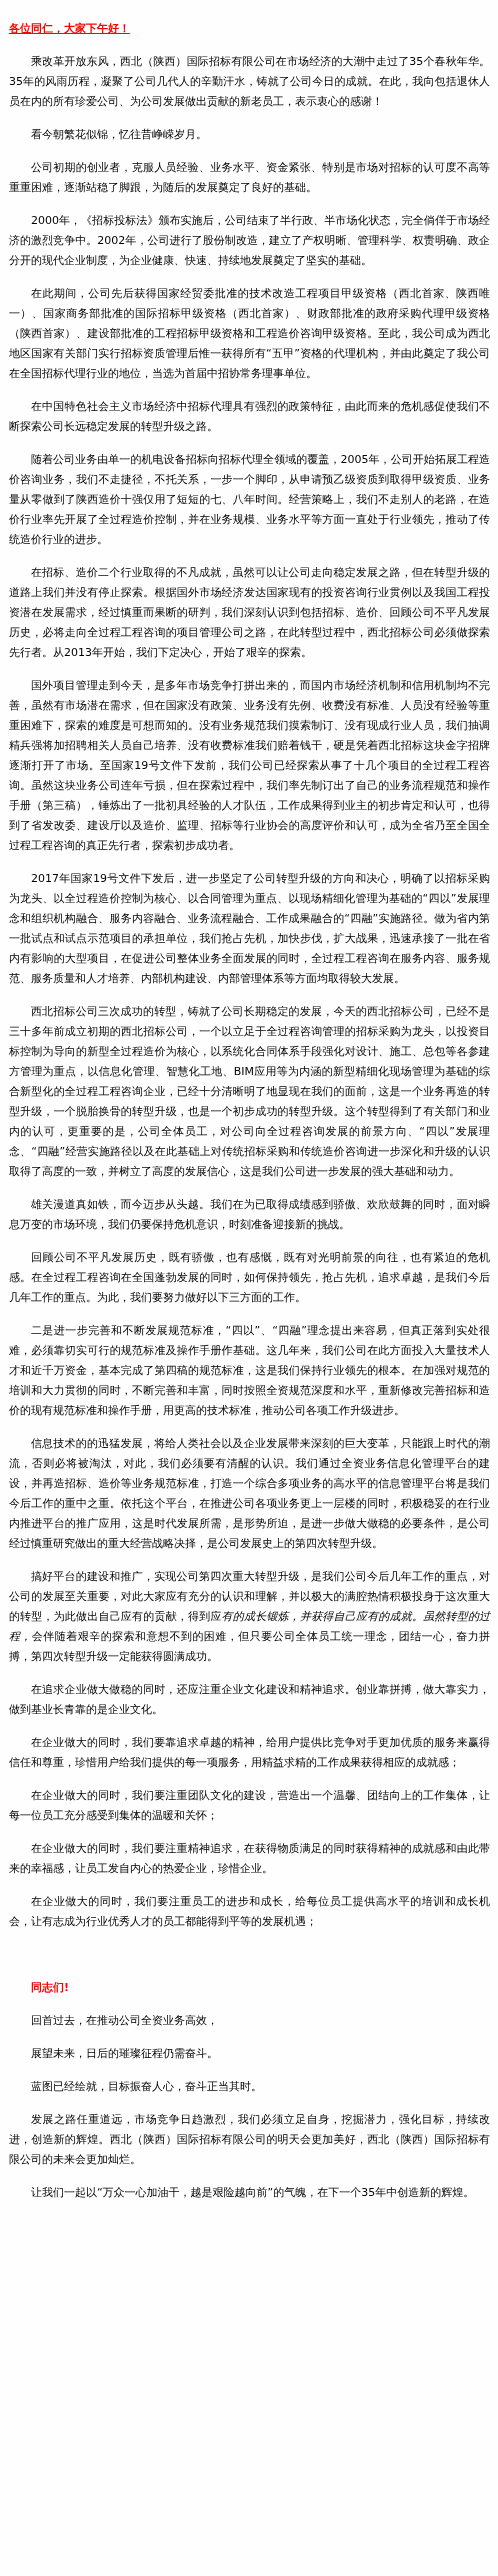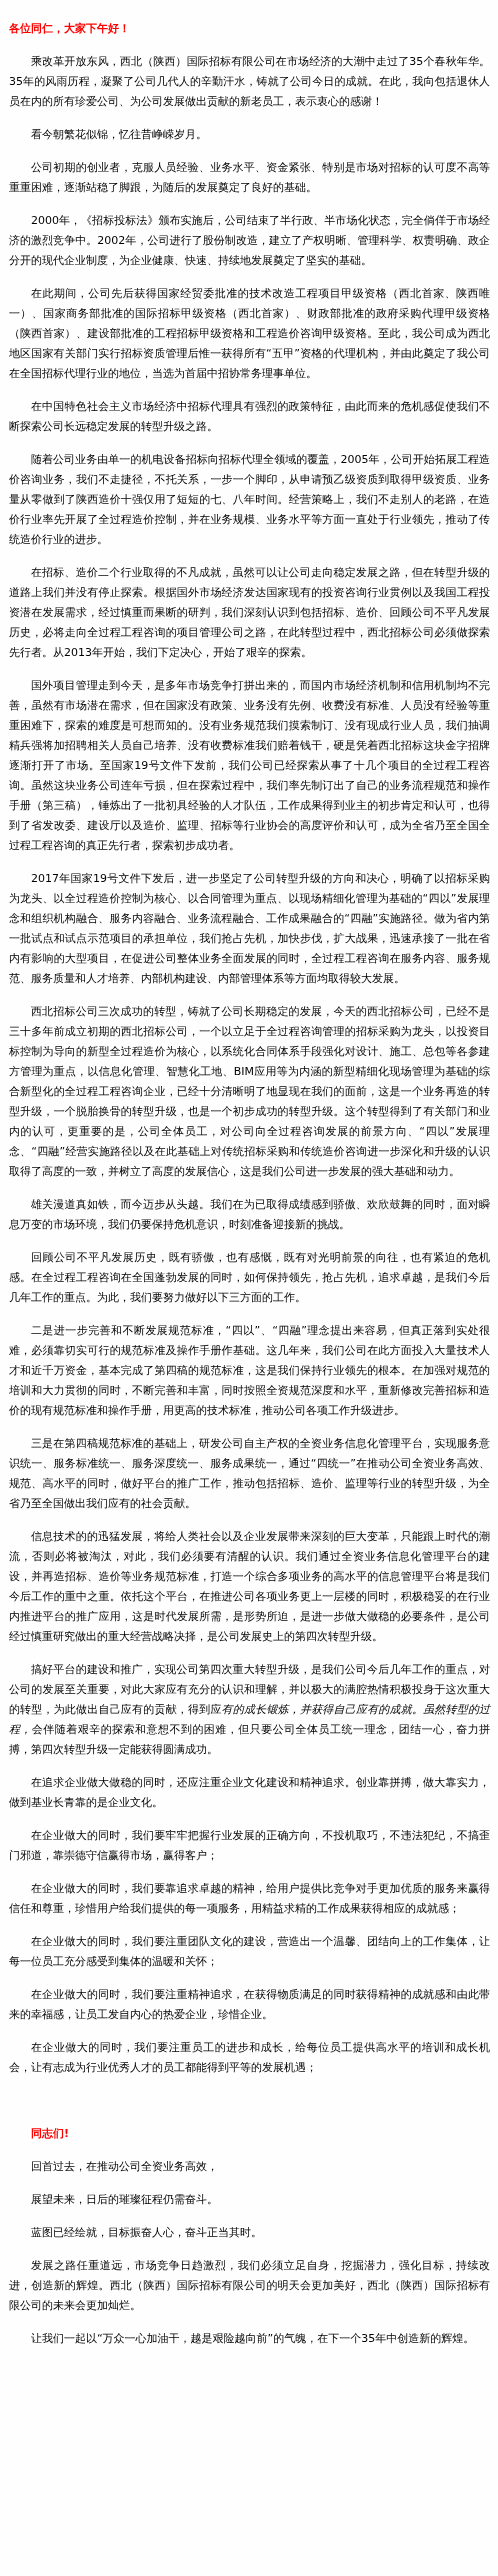--- a/index.html
+++ b/index.html
@@ -19,20 +19,21 @@
     line-height: 20px;
     color: #000000;
     text-align: justify;
   }
   .doc p {
     margin: 13px 0;
     text-indent: 22px;
   }
   .doc p.no-indent {
     text-indent: 0;
+    text-decoration: underline;
   }
   .heading {
     color: var(--accent, #ff0000);
     font-weight: bold;
   }
   .italic {
     font-style: italic;
   }
   .spacer {
     height: 20px;
@@ -50,25 +51,23 @@
     <p class="para"><span>在此期间，公司先后获得国家经贸委批准的技术改造工程项目甲级资格（西北首家、陕西唯一）、国家商务部批准的国际招标甲级资格（西北首家）、财政部批准的政府采购代理甲级资格（陕西首家）、建设部批准的工程招标甲级资格和工程造价咨询甲级资格。至此，我公司成为西北地区国家有关部门实行招标资质管理后惟一获得所有“五甲”资格的代理机构，并由此奠定了我公司在全国招标代理行业的地位，当选为首届中招协常务理事单位。</span></p>
     <p class="para"><span>在中国特色社会主义市场经济中招标代理具有强烈的政策特征，由此而来的危机感促使我们不断探索公司长远稳定发展的转型升级之路。</span></p>
     <p class="para"><span>随着公司业务由单一的机电设备招标向招标代理全领域的覆盖，2005年，公司开始拓展工程造价咨询业务，我们不走捷径，不托关系，一步一个脚印，从申请预乙级资质到取得甲级资质、业务量从零做到了陕西造价十强仅用了短短的七、八年时间。经营策略上，我们不走别人的老路，在造价行业率先开展了全过程造价控制，并在业务规模、业务水平等方面一直处于行业领先，推动了传统造价行业的进步。</span></p>
     <p class="para"><span>在招标、造价二个行业取得的不凡成就，虽然可以让公司走向稳定发展之路，但在转型升级的道路上我们并没有停止探索。根据国外市场经济发达国家现有的投资咨询行业贯例以及我国工程投资潜在发展需求，经过慎重而果断的研判，我们深刻认识到包括招标、造价、回顾公司不平凡发展历史，必将走向全过程工程咨询的项目管理公司之路，在此转型过程中，西北招标公司必须做探索先行者。从2013年开始，我们下定决心，开始了艰辛的探索。</span></p>
     <p class="para"><span>国外项目管理走到今天，是多年市场竞争打拼出来的，而国内市场经济机制和信用机制均不完善，虽然有市场潜在需求，但在国家没有政策、业务没有先例、收费没有标准、人员没有经验等重重困难下，探索的难度是可想而知的。没有业务规范我们摸索制订、没有现成行业人员，我们抽调精兵强将加招聘相关人员自己培养、没有收费标准我们赔着钱干，硬是凭着西北招标这块金字招牌逐渐打开了市场。至国家19号文件下发前，我们公司已经探索从事了十几个项目的全过程工程咨询。虽然这块业务公司连年亏损，但在探索过程中，我们率先制订出了自己的业务流程规范和操作手册（第三稿），锤炼出了一批初具经验的人才队伍，工作成果得到业主的初步肯定和认可，也得到了省发改委、建设厅以及造价、监理、招标等行业协会的高度评价和认可，成为全省乃至全国全过程工程咨询的真正先行者，探索初步成功者。</span></p>
     <p class="para"><span>2017年国家19号文件下发后，进一步坚定了公司转型升级的方向和决心，明确了以招标采购为龙头、以全过程造价控制为核心、以合同管理为重点、以现场精细化管理为基础的“四以”发展理念和组织机构融合、服务内容融合、业务流程融合、工作成果融合的“四融”实施路径。做为省内第一批试点和试点示范项目的承担单位，我们抢占先机，加快步伐，扩大战果，迅速承接了一批在省内有影响的大型项目，在促进公司整体业务全面发展的同时，全过程工程咨询在服务内容、服务规范、服务质量和人才培养、内部机构建设、内部管理体系等方面均取得较大发展。</span></p>
     <p class="para"><span>西北招标公司三次成功的转型，铸就了公司长期稳定的发展，今天的西北招标公司，已经不是三十多年前成立初期的西北招标公司，一个以立足于全过程咨询管理的招标采购为龙头，以投资目标控制为导向的新型全过程造价为核心，以系统化合同体系手段强化对设计、施工、总包等各参建方管理为重点，以信息化管理、智慧化工地、BIM应用等为内涵的新型精细化现场管理为基础的综合新型化的全过程工程咨询企业，已经十分清晰明了地显现在我们的面前，这是一个业务再造的转型升级，一个脱胎换骨的转型升级，也是一个初步成功的转型升级。这个转型得到了有关部门和业内的认可，更重要的是，公司全体员工，对公司向全过程咨询发展的前景方向、“四以”发展理念、“四融”经营实施路径以及在此基础上对传统招标采购和传统造价咨询进一步深化和升级的认识取得了高度的一致，并树立了高度的发展信心，这是我们公司进一步发展的强大基础和动力。</span></p>
     <p class="para"><span>雄关漫道真如铁，而今迈步从头越。我们在为已取得成绩感到骄傲、欢欣鼓舞的同时，面对瞬息万变的市场环境，我们仍要保持危机意识，时刻准备迎接新的挑战。</span></p>
     <p class="para"><span>回顾公司不平凡发展历史，既有骄傲，也有感慨，既有对光明前景的向往，也有紧迫的危机感。在全过程工程咨询在全国蓬勃发展的同时，如何保持领先，抢占先机，追求卓越，是我们今后几年工作的重点。为此，我们要努力做好以下三方面的工作。</span></p>
     <p class="para"><span>二是进一步完善和不断发展规范标准，“四以”、“四融”理念提出来容易，但真正落到实处很难，必须靠切实可行的规范标准及操作手册作基础。这几年来，我们公司在此方面投入大量技术人才和近千万资金，基本完成了第四稿的规范标准，这是我们保持行业领先的根本。在加强对规范的培训和大力贯彻的同时，不断完善和丰富，同时按照全资规范深度和水平，重新修改完善招标和造价的现有规范标准和操作手册，用更高的技术标准，推动公司各项工作升级进步。</span></p>
-    <p class="para"><span>三是在第四稿规范标准的基础上，研发公司自主产权的全资业务信息化管理平台，实现服务意识统一、服务标准统一、服务深度统一、服务成果统一，通过“四统一”在推动公司全资业务高效、规范、高水平的同时，做好平台的推广工作，推动包括招标、造价、监理等行业的转型升级，为全省乃至全国做出我们应有的社会贡献。</span></p>
     <p class="para"><span>信息技术的的迅猛发展，将给人类社会以及企业发展带来深刻的巨大变革，只能跟上时代的潮流，否则必将被淘汰，对此，我们必须要有清醒的认识。我们通过全资业务信息化管理平台的建设，并再造招标、造价等业务规范标准，打造一个综合多项业务的高水平的信息管理平台将是我们今后工作的重中之重。依托这个平台，在推进公司各项业务更上一层楼的同时，积极稳妥的在行业内推进平台的推广应用，这是时代发展所需，是形势所迫，是进一步做大做稳的必要条件，是公司经过慎重研究做出的重大经营战略决择，是公司发展史上的第四次转型升级。</span></p>
     <p class="para"><span>搞好平台的建设和推广，实现公司第四次重大转型升级，是我们公司今后几年工作的重点，对公司的发展至关重要，对此大家应有充分的认识和理解，并以极大的满腔热情积极投身于这次重大的转型，为此做出自己应有的贡献，得到应</span><span class="italic">有的成长锻炼，并获得自己应有的成就。虽然转型的过程，</span><span>会伴随着艰辛的探索和意想不到的困难，但只要公司全体员工统一理念，团结一心，奋力拼搏，第四次转型升级一定能获得圆满成功。</span></p>
     <p class="para"><span>在追求企业做大做稳的同时，还应注重企业文化建设和精神追求。创业靠拼搏，做大靠实力，做到基业长青靠的是企业文化。</span></p>
-    <p class="para"><span>在企业做大的同时，我们要牢牢把握行业发展的正确方向，不投机取巧，不违法犯纪，不搞歪门邪道，靠崇德守信赢得市场，赢得客户；</span></p>
     <p class="para"><span>在企业做大的同时，我们要靠追求卓越的精神，给用户提供比竞争对手更加优质的服务来赢得信任和尊重，珍惜用户给我们提供的每一项服务，用精益求精的工作成果获得相应的成就感；</span></p>
     <p class="para"><span>在企业做大的同时，我们要注重团队文化的建设，营造出一个温馨、团结向上的工作集体，让每一位员工充分感受到集体的温暖和关怀；</span></p>
     <p class="para"><span>在企业做大的同时，我们要注重精神追求，在获得物质满足的同时获得精神的成就感和由此带来的幸福感，让员工发自内心的热爱企业，珍惜企业。</span></p>
     <p class="para"><span>在企业做大的同时，我们要注重员工的进步和成长，给每位员工提供高水平的培训和成长机会，让有志成为行业优秀人才的员工都能得到平等的发展机遇；</span></p>
     <div class="spacer"></div>
     <p class="heading"><span>同志们!</span></p>
     <p class="para"><span>回首过去，在推动公司全资业务高效，</span></p>
     <p class="para"><span>展望未来，日后的璀璨征程仍需奋斗。</span></p>
     <p class="para"><span>蓝图已经绘就，目标振奋人心，奋斗正当其时。</span></p>
     <p class="para"><span>发展之路任重道远，市场竞争日趋激烈，我们必须立足自身，挖掘潜力，强化目标，持续改进，创造新的辉煌。西北（陕西）国际招标有限公司的明天会更加美好，西北（陕西）国际招标有限公司的未来会更加灿烂。</span></p>

